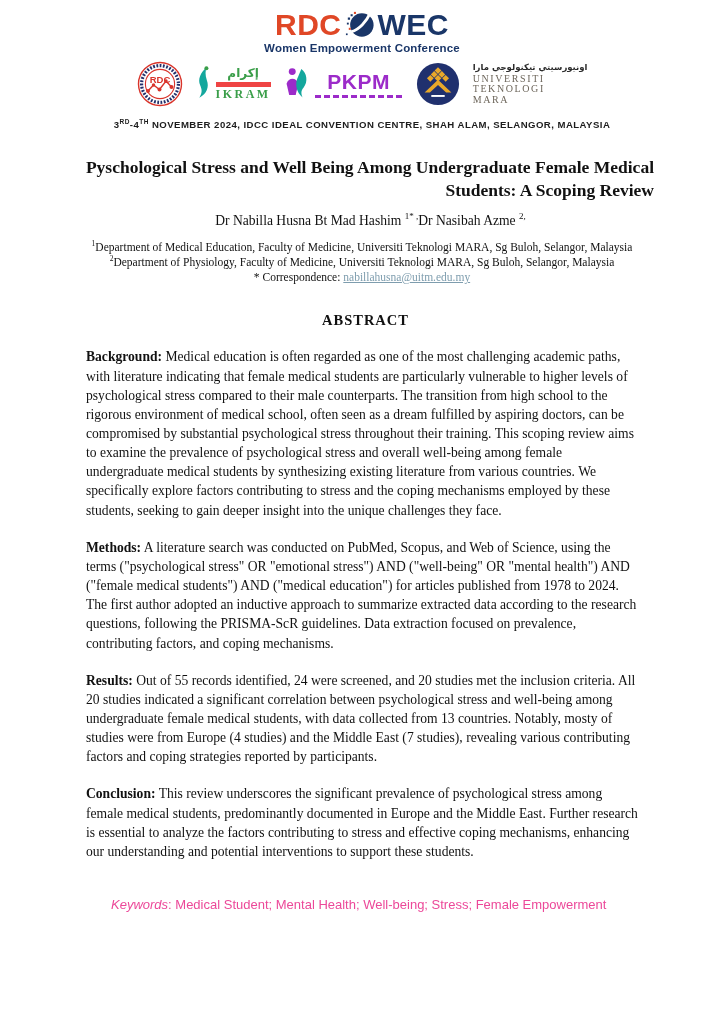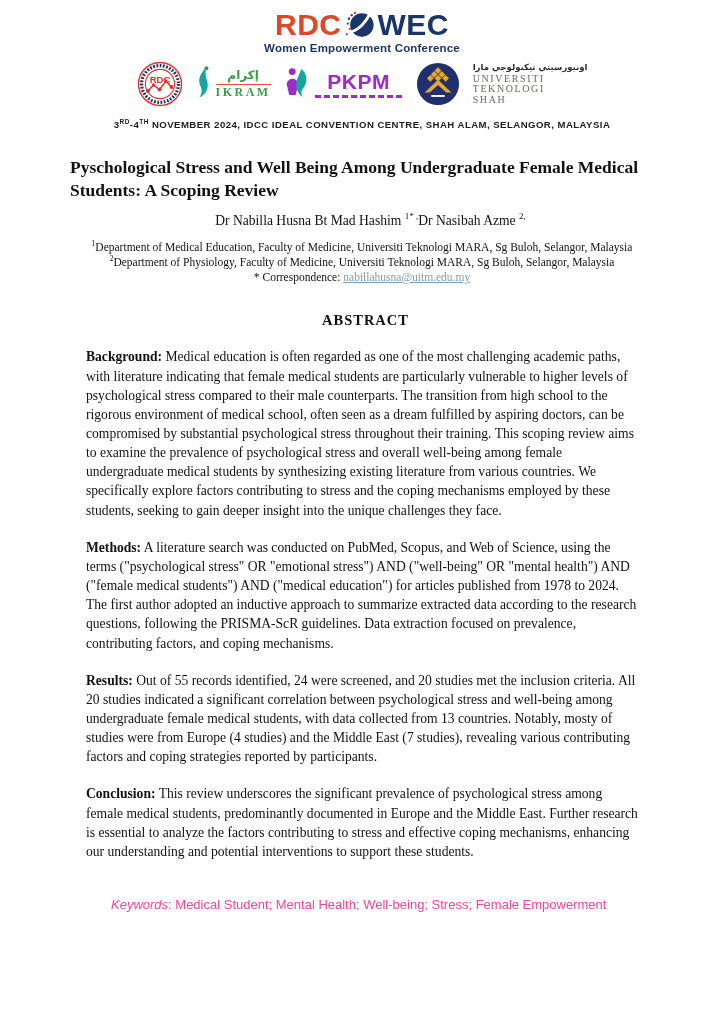--- a/index.html
+++ b/index.html
@@ -14,33 +14,33 @@
   .wm-rdc{color:#E04726;}
   .wm-wec{color:#1A3668;}
   .wm-globe{display:inline-flex;margin:0 2px;}
   .wm-sub{margin-top:2px;font-family:"Liberation Sans",sans-serif;font-weight:700;
     font-size:11.5px;color:#1A3668;letter-spacing:.2px;}
   .logo-row{margin-top:6px;display:flex;justify-content:center;align-items:center;gap:13px;height:48px;}
   .lg{display:flex;align-items:center;gap:5px;}
   .ikram-txt{text-align:center;line-height:1.05;}
   .ikram-ar{font-size:12px;font-weight:700;color:#3A9E49;font-family:"DejaVu Sans",sans-serif;}
   .ikram-en{font-size:12px;font-weight:700;color:#3A9E49;letter-spacing:2.5px;
-    font-family:"Liberation Serif",serif;border-top:1px solid #ef4444;padding-top:1px;margin-top:2px;}
+    font-family:"Liberation Serif",serif;border-top:5px solid #ef4444;padding-top:1px;margin-top:2px;}
   .pkpm-name{font-family:"Liberation Sans",sans-serif;font-weight:800;font-size:21px;
     color:#9C2BC9;line-height:1;letter-spacing:.5px;}
   .pkpm-tag{height:3px;width:88px;margin-top:3px;
     background:repeating-linear-gradient(90deg,#9C2BC9 0 6px,transparent 6px 9px);}
   .utm{text-align:left;line-height:1;}
   .utm-jawi{font-family:"DejaVu Sans",sans-serif;font-size:8.5px;font-weight:700;color:#2b2b2b;margin-bottom:2px;}
   .utm-l{font-family:"Liberation Serif",serif;font-size:10px;letter-spacing:1.6px;color:#6E675C;line-height:10.5px;}
   .event-line{margin-top:10px;font-family:"Liberation Sans",sans-serif;font-weight:700;
     font-size:9.6px;color:#1c1c1c;letter-spacing:.45px;}
   .event-line sup{font-size:6.5px;vertical-align:super;}
   
-  .title{margin:26px auto 0;max-width:584px;font-weight:700;font-size:17.5px;line-height:1.32;text-align:left;}
+  .title{margin:26px auto 0;max-width:584px;font-weight:700;font-size:17.5px;line-height:1.32;text-align:right;}
   .authors{margin-top:9px;text-align:center;font-size:13.6px;padding-left:17px;}
   .authors sup{font-size:9px;vertical-align:super;}
   .affils{margin:10px auto 0;max-width:566px;text-align:center;font-size:11.5px;line-height:1.27;}
   .affils sup{font-size:7.5px;vertical-align:super;}
   .correspond{text-align:center;font-size:11.5px;line-height:1.27;}
   .email-link{color:#7E9DAE;text-decoration:underline;}
   
   .abstract-heading{margin-top:28px;text-align:center;font-weight:700;font-size:14.5px;letter-spacing:1px;}
   .content{margin:12px 86px;}
   .para{margin:18px 0 0;font-size:13.6px;line-height:1.41;text-align:left;}
@@ -131,21 +131,21 @@
           </g>
           <path d="M9 32 L23 18.5 L37 32 L31.5 32 L23 24 L14.5 32 Z" fill="#E9A82A"></path>
           <path d="M16 35.5 h14" stroke="#ffffff" stroke-width="2"></path>
         </svg>
       </span>
 
       <span class="utm">
         <span class="utm-jawi" style="display:block" dir="rtl">اونيورسيتي تيكنولوجي مارا</span>
         <span class="utm-l" style="display:block">UNIVERSITI</span>
         <span class="utm-l" style="display:block">TEKNOLOGI</span>
-        <span class="utm-l" style="display:block">SHAH</span>
+        <span class="utm-l" style="display:block">MARA</span>
       </span>
 
     </div>
 
     <div class="event-line"><span>3</span><sup>RD</sup><span>-4</span><sup>TH</sup><span> NOVEMBER 2024, IDCC IDEAL CONVENTION CENTRE, SHAH ALAM, SELANGOR, MALAYSIA</span></div>
 
   </header>
 
   <main>
 

